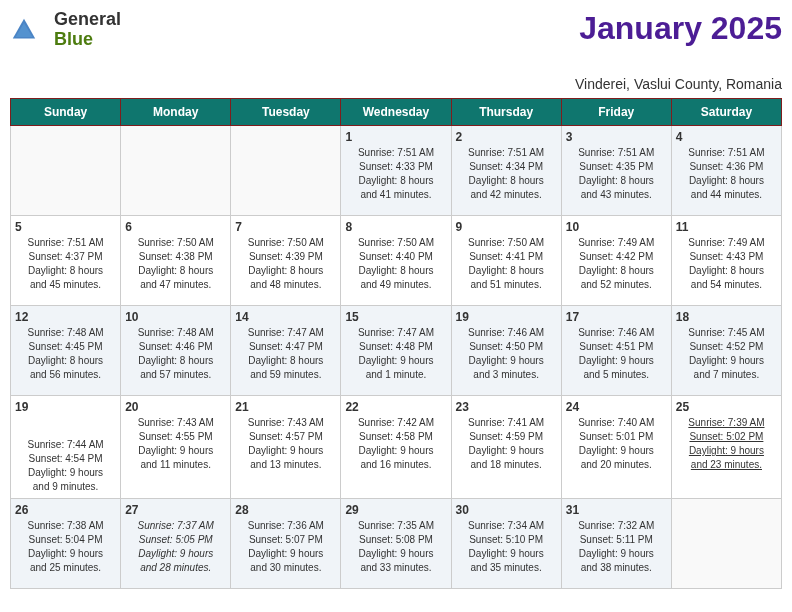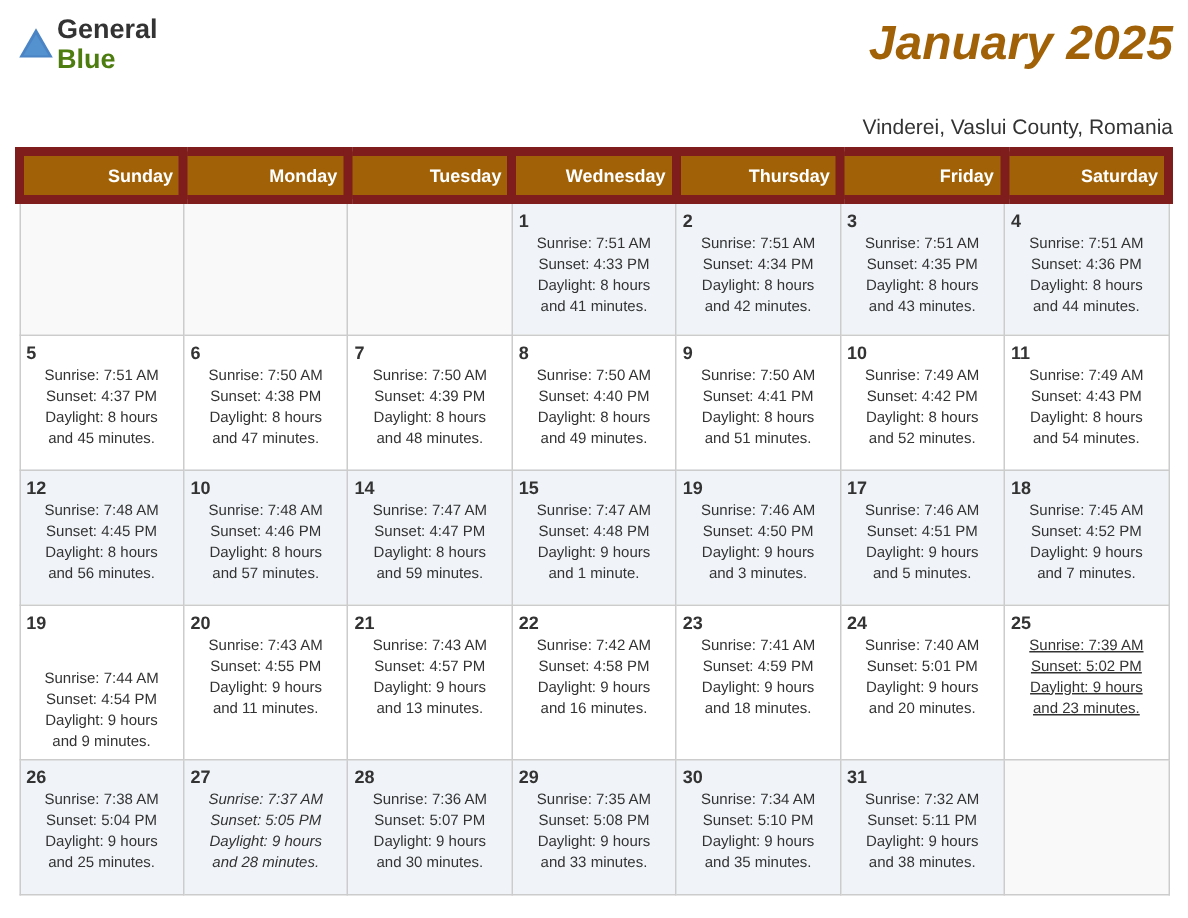--- a/index.html
+++ b/index.html
@@ -12,60 +12,59 @@
     }
     .header {
       display: flex;
       align-items: flex-start;
       justify-content: space-between;
       margin-bottom: 6px;
     }
     .logo {
       display: flex;
       align-items: center;
-      gap: 0;
+      gap: 16px;
     }
     .logo-text {
       font-size: 18px;
       font-weight: bold;
       line-height: 1.1;
     }
     .logo-text .general { color: #333; }
     .logo-text .blue { color: #4d7c0f; }
     .logo-icon {
       width: 28px;
       height: 28px;
     }
     .title-block {
       text-align: right;
     }
     .month-title {
       font-size: 32px;
       font-weight: bold;
-      color: #a16207;
-      font-style: italic;
+      color: #4c1d95;
     }
     .location {
       font-size: 14px;
       color: #333;
       margin-top: 29px;
     }
     table {
       width: 100%;
       border-collapse: collapse;
       table-layout: fixed;
     }
     thead tr th {
-      background-color: #a16207;
+      background-color: #0f766e;
       color: #fff;
       font-size: 12px;
       font-weight: bold;
       padding: 6px 4px;
-      text-align: right;
-      border: 6px solid #7f1d1d;
+      text-align: center;
+      border: 1px solid #7f1d1d;
     }
     tbody tr td {
       border: 1px solid #ccc;
       vertical-align: top;
       padding: 4px 4px;
       font-size: 10.5px;
       color: #333;
       height: 90px;
     }
     tbody tr:nth-child(odd) td {

